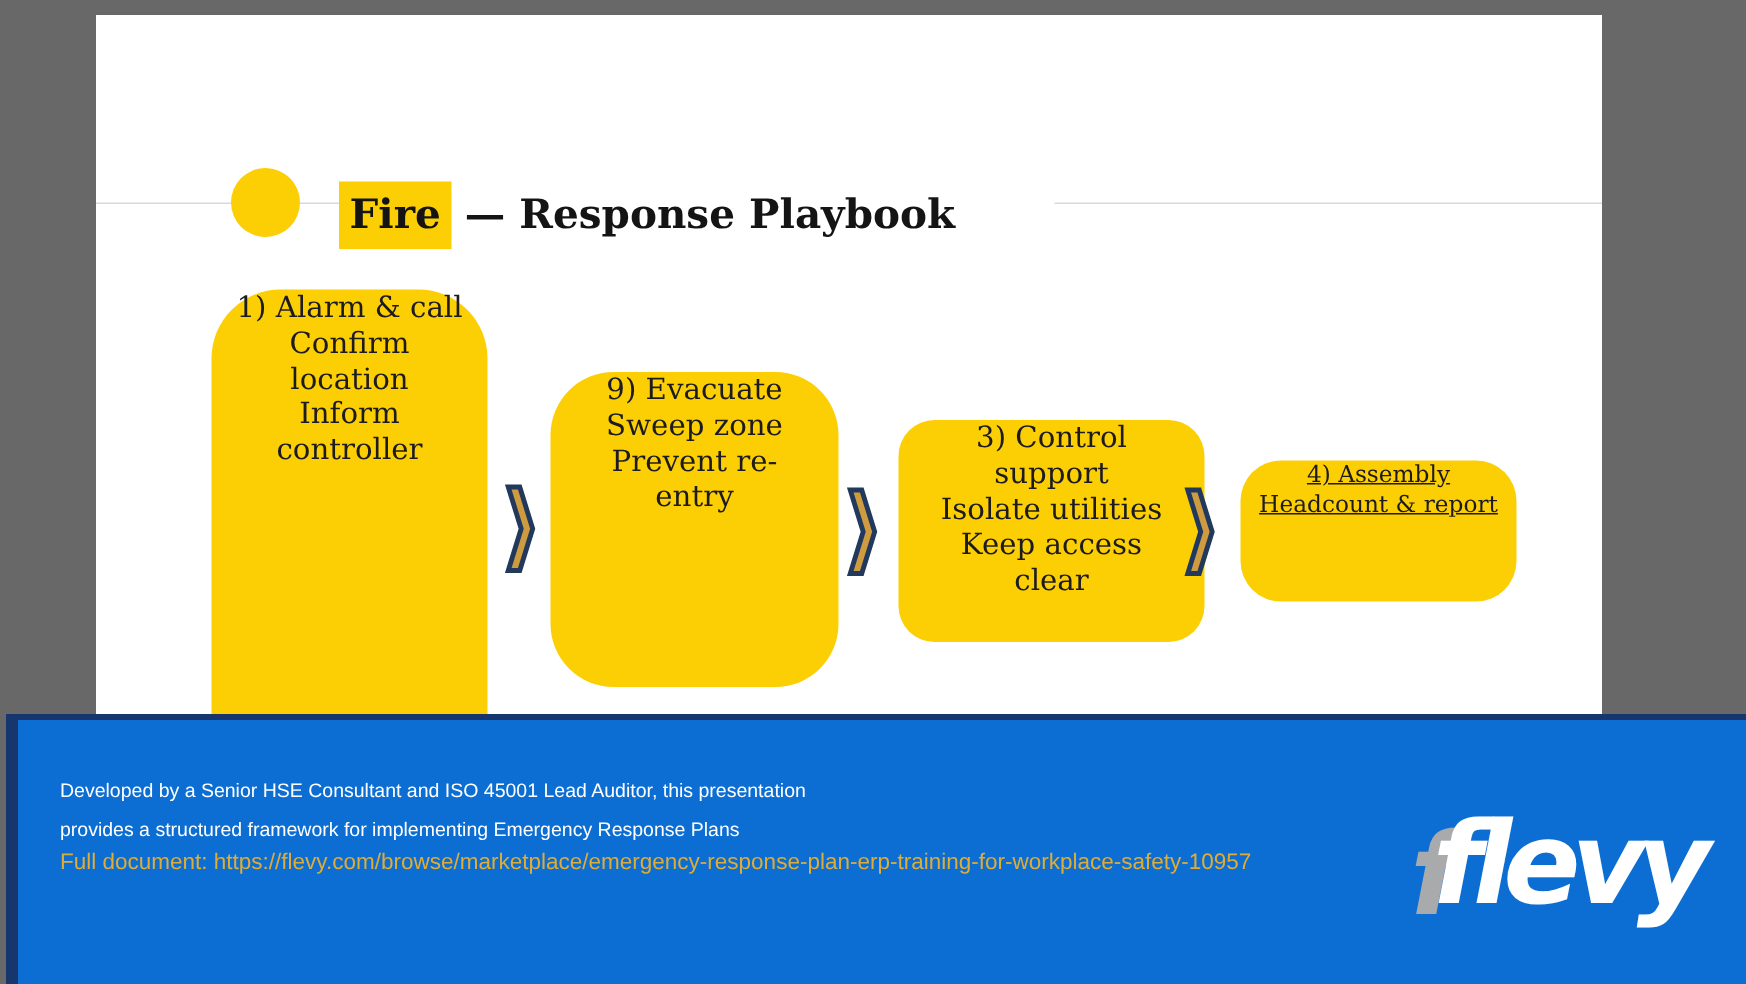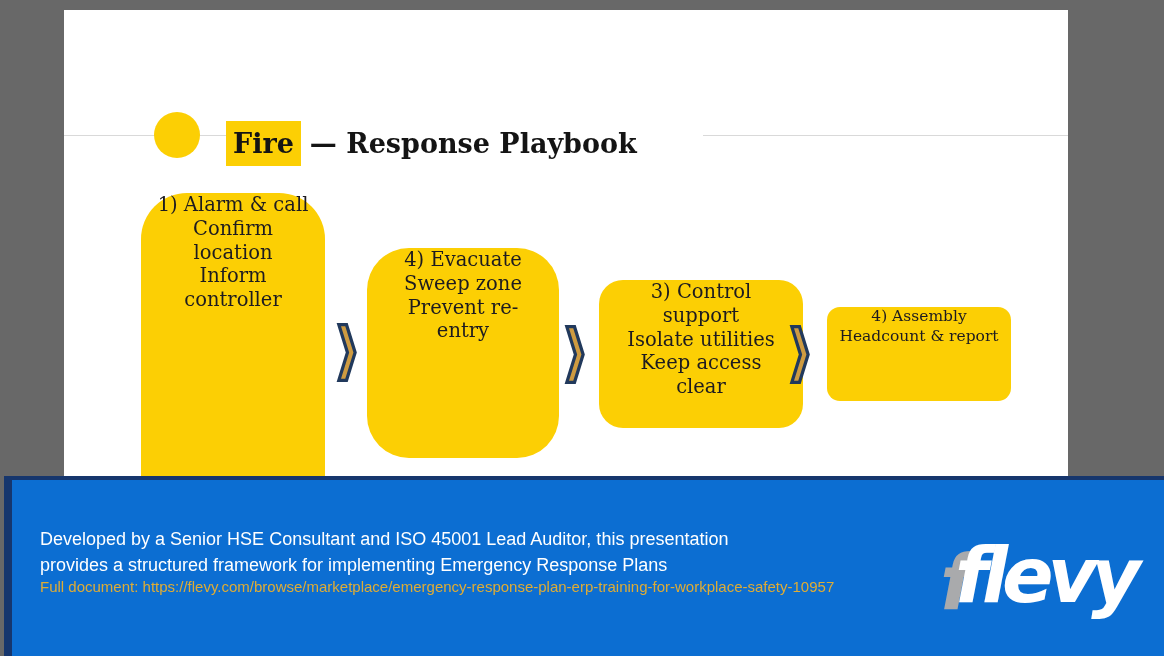--- a/index.html
+++ b/index.html
@@ -61,21 +61,21 @@
     justify-content: center;
     text-align: center;
     font-family: "DejaVu Serif", "Liberation Serif", serif;
     color: #1d1b20;
   }
   .step-text { white-space: pre-line; }
 
   .step-1 { left: 77px;  top: 183px; width: 184px; height: 332px; border-radius: 46px; font-size: 19.5px; line-height: 23.8px; }
   .step-2 { left: 303px; top: 238px; width: 192px; height: 210px; border-radius: 42px; font-size: 19.5px; line-height: 23.8px; }
   .step-3 { left: 535px; top: 270px; width: 204px; height: 148px; border-radius: 24px; font-size: 19.5px; line-height: 23.8px; }
-  .step-4 { left: 763px; top: 297px; width: 184px; height: 94px;  border-radius: 13px; font-size: 15.5px; line-height: 19.5px; }
+  .step-4 { left: 763px; top: 297px; width: 184px; height: 94px;  border-radius: 27px; font-size: 15.5px; line-height: 19.5px; text-decoration: underline; }
 
   .chevron { position: absolute; width: 23px; height: 63px; }
   .chevron-1 { left: 271px; top: 311px; }
   .chevron-2 { left: 499px; top: 313px; }
   .chevron-3 { left: 724px; top: 313px; }
 
   
   .banner {
     position: absolute;
     left: 4px; top: 476px;
@@ -94,22 +94,22 @@
     font-size: 32px;
     font-weight: bold;
     white-space: nowrap;
     letter-spacing: -0.3px;
   }
   .banner-title .suffix {
     font-weight: normal;
     margin-left: 9px;
   }
   .banner-desc {
-    margin-top: 28px;
-    font-size: 18px;
+    margin-top: 16px;
+    font-size: 13px;
     line-height: 26px;
     white-space: pre-line;
     font-weight: normal;
   }
   .banner-link {
     margin-top: 0;
     font-size: 15px;
     color: #DFAC35;
     white-space: nowrap;
     text-decoration: none;
@@ -153,21 +153,21 @@
 location
 Inform
 controller</div>
     </div>
 
     <svg class="chevron chevron-1" viewBox="0 0 24 64">
       <path d="M4 3 L12 3 L21 32 L12 61 L4 61 L13 32 Z" fill="#CE9B41" stroke="#21395C" stroke-width="3.4" stroke-linejoin="miter"></path>
     </svg>
 
     <div class="step-box step-2">
-      <div class="step-text">4) Evacuate
+      <div class="step-text">9) Evacuate
 Sweep zone
 Prevent re-
 entry</div>
     </div>
 
     <svg class="chevron chevron-2" viewBox="0 0 24 64">
       <path d="M4 3 L12 3 L21 32 L12 61 L4 61 L13 32 Z" fill="#CE9B41" stroke="#21395C" stroke-width="3.4" stroke-linejoin="miter"></path>
     </svg>
 
     <div class="step-box step-3">

